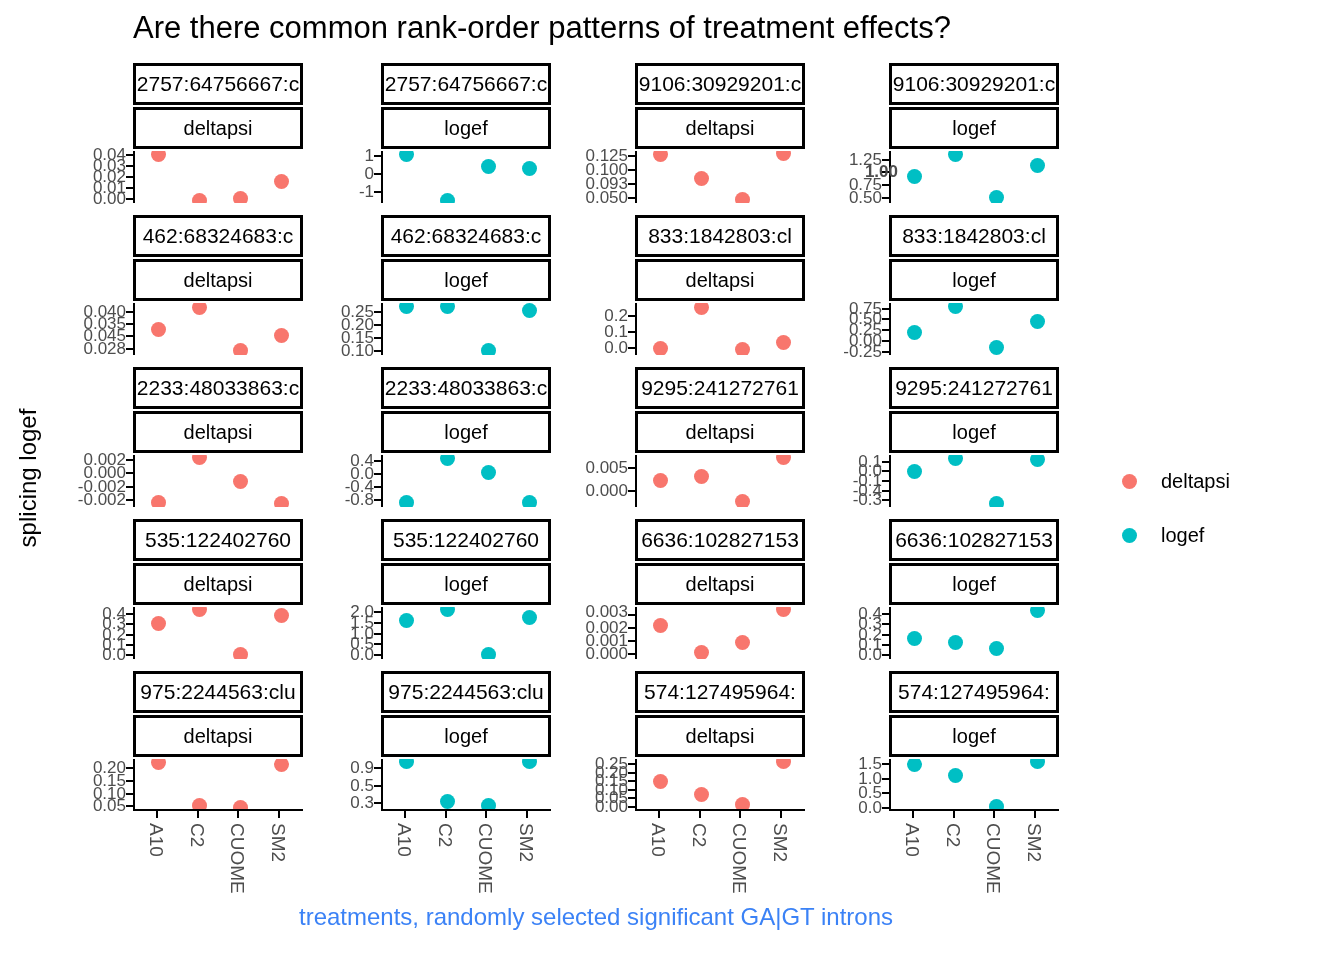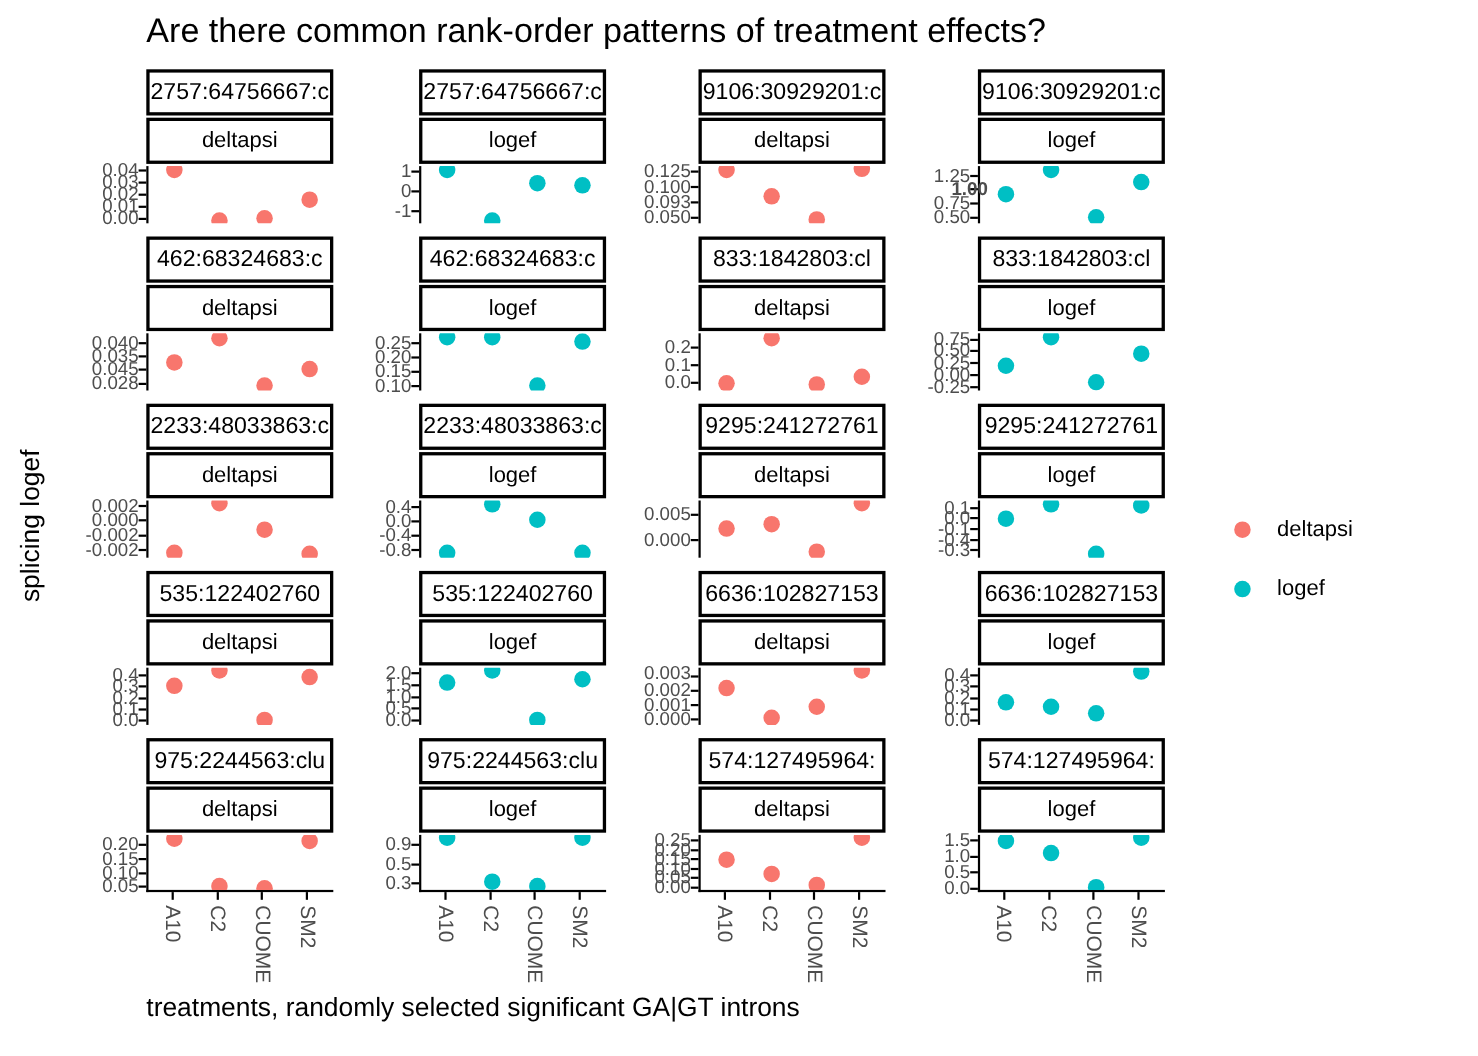--- a/index.html
+++ b/index.html
@@ -1,20 +1,20 @@
 <!DOCTYPE html>
 <html><head>
 <meta charset="utf-8">
 <style>
   html,body{margin:0;padding:0;background:#ffffff;}
   .page{position:relative;width:1344px;height:960px;background:#ffffff;overflow:hidden;
         font-family:"Liberation Sans",sans-serif;}
   .plot-title{position:absolute;left:133px;top:10px;font-size:31px;color:#000;white-space:nowrap;}
-  .x-axis-title{position:absolute;left:133px;top:903px;width:926px;text-align:left;
-                font-size:24px;color:#000000;white-space:nowrap;}
+  .x-axis-title{position:absolute;left:133px;top:903px;width:926px;text-align:center;
+                font-size:24px;color:#3b82f6;white-space:nowrap;}
   .y-axis-title{position:absolute;left:28px;top:478px;transform:translate(-50%,-50%) rotate(-90deg);
                 font-size:24px;color:#000;white-space:nowrap;}
   .strip{position:absolute;box-sizing:border-box;border:3px solid #000;background:#fff;
          display:flex;align-items:center;justify-content:center;overflow:hidden;}
   .strip span{white-space:nowrap;color:#000;}
   .strip-id span{font-size:21px;}
   .strip-metric span{font-size:20px;}
   .panel{position:absolute;box-sizing:border-box;border-left:2px solid #000;background:#fff;overflow:hidden;}
   .panel.bottom-row{border-bottom:2px solid #000;}
   .dot{position:absolute;width:15px;height:15px;border-radius:50%;}

